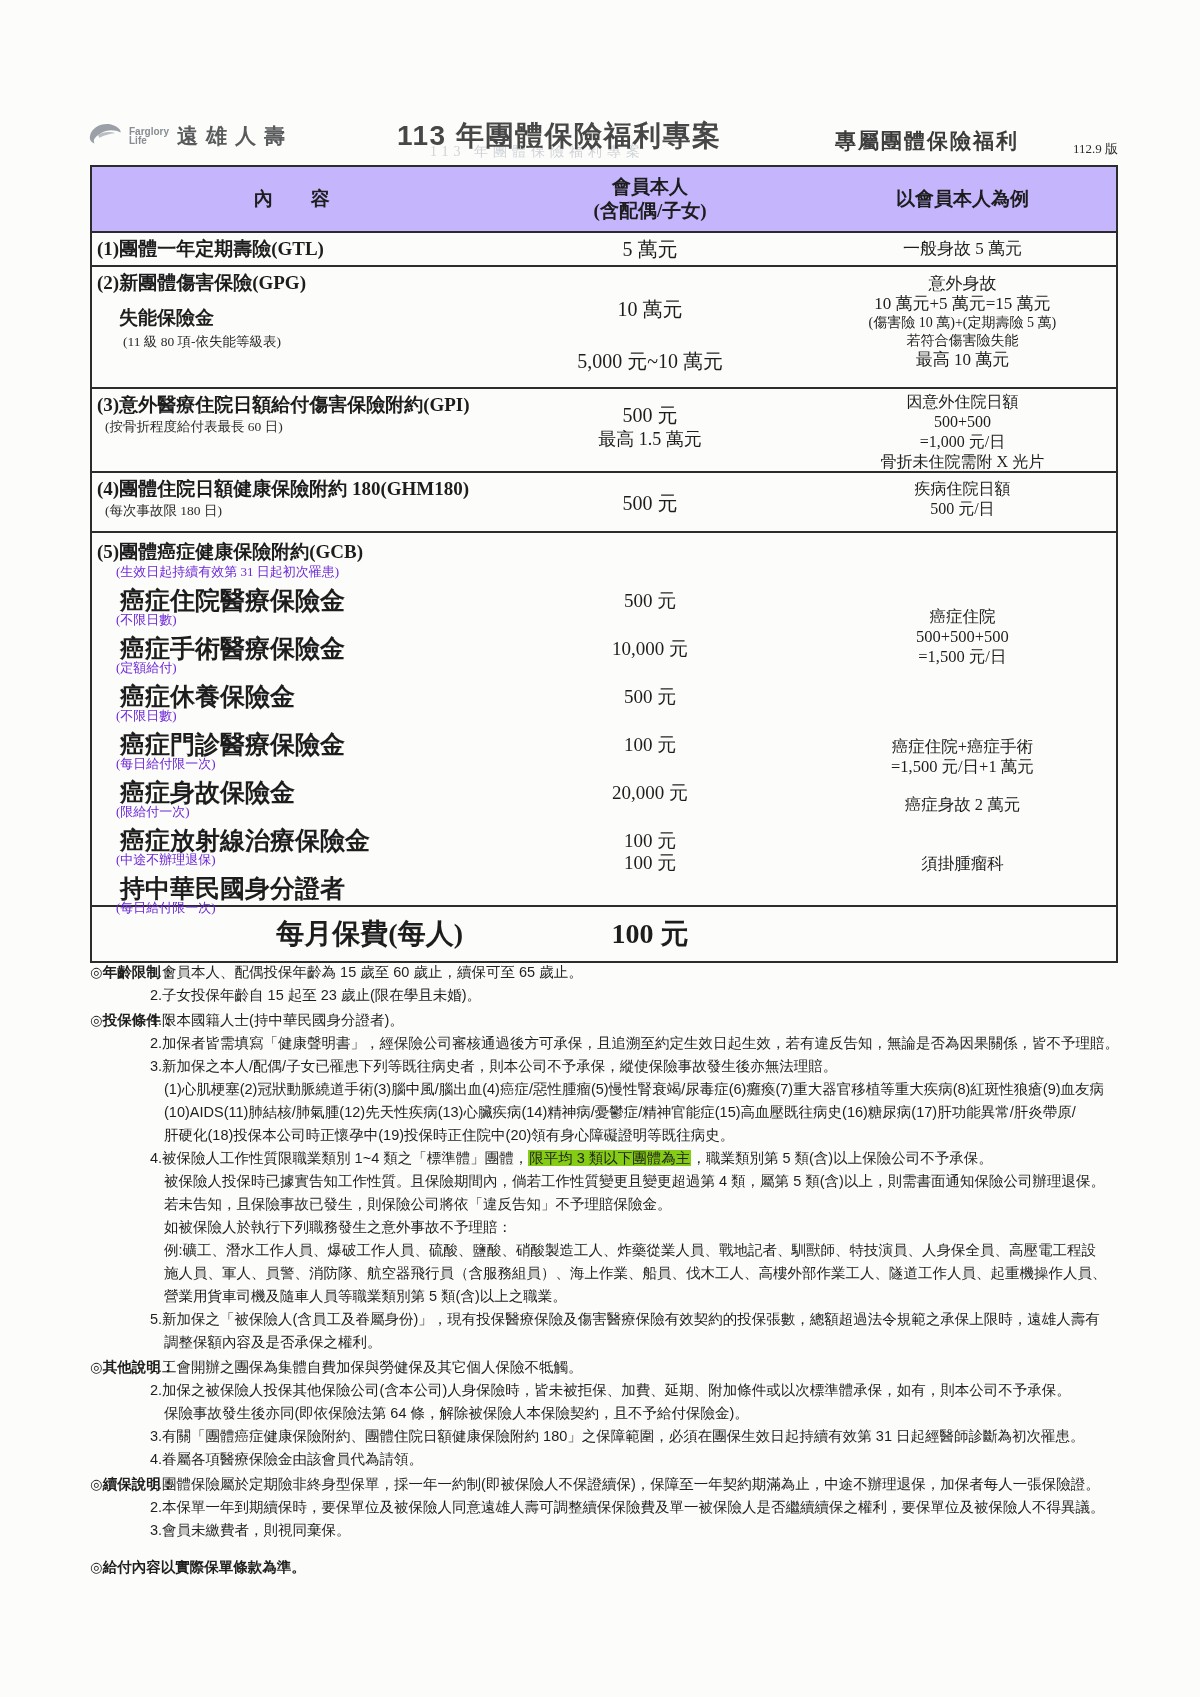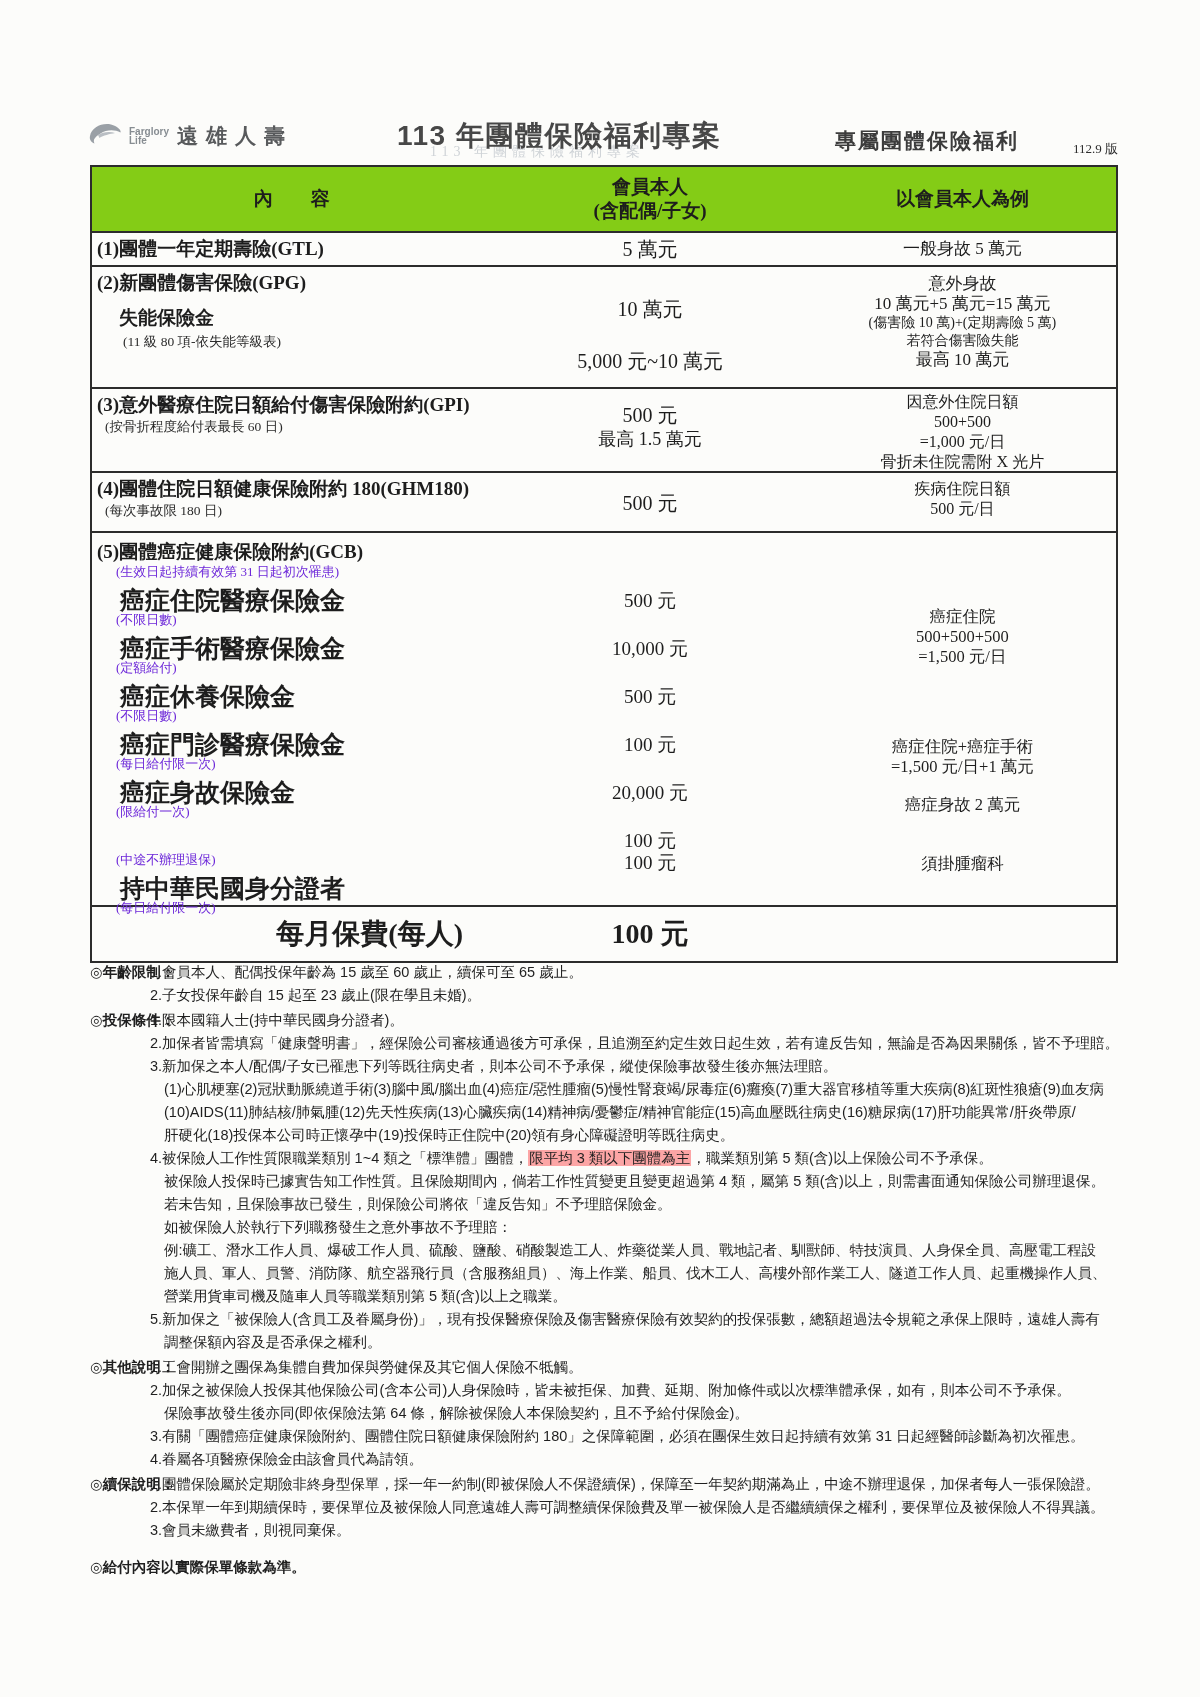--- a/index.html
+++ b/index.html
@@ -15,21 +15,21 @@
              letter-spacing:1.5px;white-space:nowrap;font-family:"Liberation Sans","DejaVu Sans",sans-serif;}
   .doc-title-ghost{position:absolute;left:430px;top:143px;font-size:14px;color:#a9b1ba;opacity:.55;
              filter:blur(.6px);letter-spacing:5px;white-space:nowrap;width:560px;overflow:hidden;}
   .doc-subtitle{position:absolute;left:835px;top:127px;font-size:21px;font-weight:700;color:#3c3c3c;
              letter-spacing:2px;white-space:nowrap;}
   .doc-version{position:absolute;left:1073px;top:140px;font-size:13px;color:#2e2e2e;white-space:nowrap;}
 
   
   .ins-table{position:absolute;left:90px;top:165px;width:1024px;border:2px solid #2c2c2c;background:#fcfcfa;}
   .grid3{display:grid;grid-template-columns:39% 31% 30%;}
-  .t-head{background:#84cc16;border-bottom:2px solid #2c2c2c;height:64px;align-items:center;}
+  .t-head{background:#c4b5fd;border-bottom:2px solid #2c2c2c;height:64px;align-items:center;}
   .th{text-align:center;font-size:19px;font-weight:600;line-height:24px;}
   .t-row{border-bottom:2px solid #2c2c2c;position:relative;}
   .c1{padding:3px 4px 0 5px;}
   .c2,.c3{text-align:center;}
   .row-title{font-size:19px;font-weight:700;line-height:26px;white-space:nowrap;}
   .benefit-label{font-size:19px;font-weight:700;margin:9px 0 2px 22px;white-space:nowrap;}
   .sub-note{font-size:13.5px;color:#2b2b2b;margin-left:26px;line-height:18px;white-space:nowrap;}
   .val{font-size:20px;line-height:24px;}
   .ex{font-size:16px;line-height:20px;}
   .ex-sm{font-size:14px;line-height:18px;}
@@ -51,21 +51,21 @@
   .premium-label{font-size:28px;font-weight:700;text-align:center;transform:translateX(78px);white-space:nowrap;}
   .premium-value{font-size:28px;font-weight:600;text-align:center;}
 
   
   .notes{position:absolute;left:90px;top:961px;width:1105px;
          font-family:"Liberation Sans","DejaVu Sans",sans-serif;font-size:14.5px;color:#1f1f1f;}
   .note-sec{position:relative;padding-left:60px;margin-bottom:2px;}
   .note-label{position:absolute;left:0;top:0;font-weight:700;white-space:nowrap;line-height:23px;}
   .note-line{line-height:23px;white-space:nowrap;}
   .indent{padding-left:14px;}
-  .hl{background:#fca5a5;padding:0 1px;}
+  .hl{background:#84cc16;padding:0 1px;}
   .notes-footer{margin-top:14px;font-weight:700;line-height:23px;white-space:nowrap;}
 </style>
 </head>
 <body>
 
 <div class="page">
 
   <div class="brand">
     <span>
       <svg width="36" height="24" viewBox="0 0 36 24">
@@ -169,20 +169,21 @@
       <div class="gl nt" style="grid-row:8;">(不限日數)</div>
 
       <div class="gl lbl" style="grid-row:9;">癌症門診醫療保險金</div>
       <div class="gv" style="grid-row:9;">100 元</div>
       <div class="gl nt" style="grid-row:10;">(每日給付限一次)</div>
 
       <div class="gl lbl" style="grid-row:11;">癌症身故保險金</div>
       <div class="gv" style="grid-row:11;">20,000 元</div>
       <div class="gl nt" style="grid-row:12;">(限給付一次)</div>
 
+      <div class="gl lbl" style="grid-row:13;">癌症放射線治療保險金</div>
       <div class="gv" style="grid-row:13;">100 元</div>
       <div class="gl nt" style="grid-row:14;">(中途不辦理退保)</div>
       <div class="gv" style="grid-row:14;">100 元</div>
 
       <div class="gl lbl" style="grid-row:15;">持中華民國身分證者</div>
       <div class="gl nt" style="grid-row:16;">(每日給付限一次)</div>
 
       <div class="gx" style="grid-row:3/7;">
         <div>癌症住院</div>
         <div>500+500+500</div>

